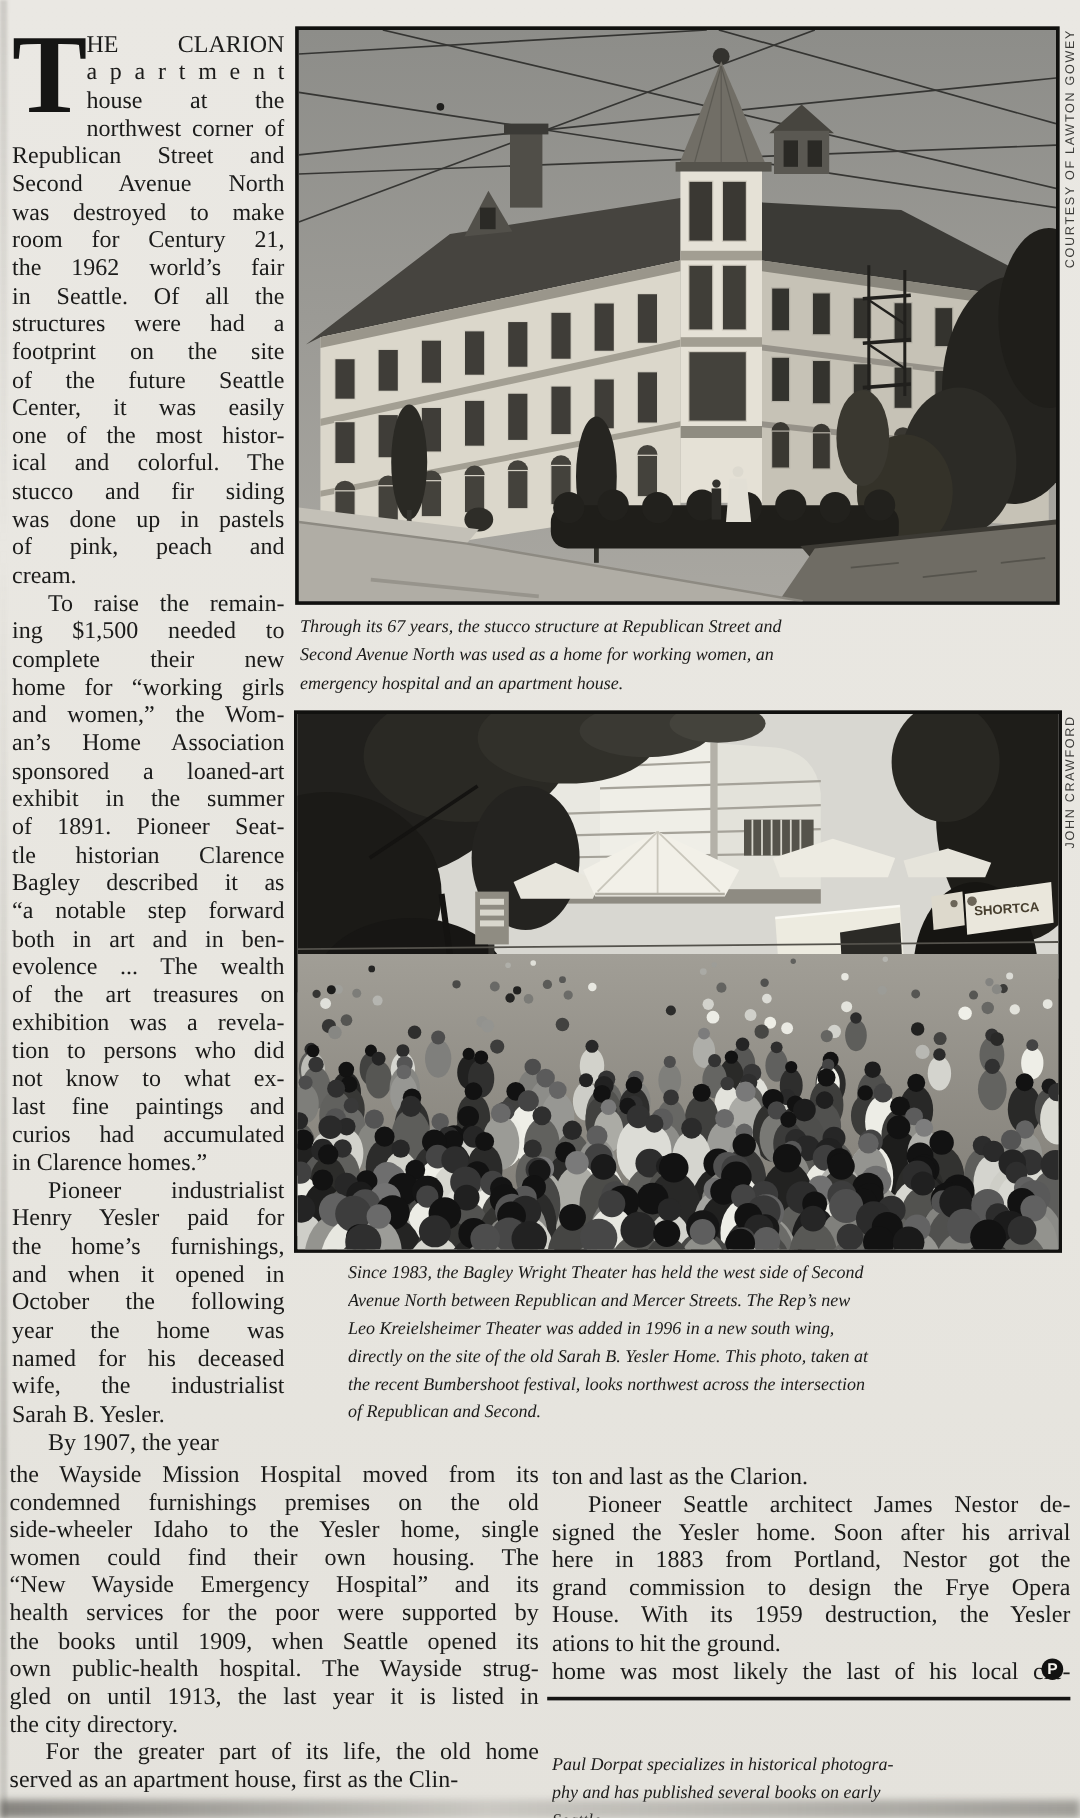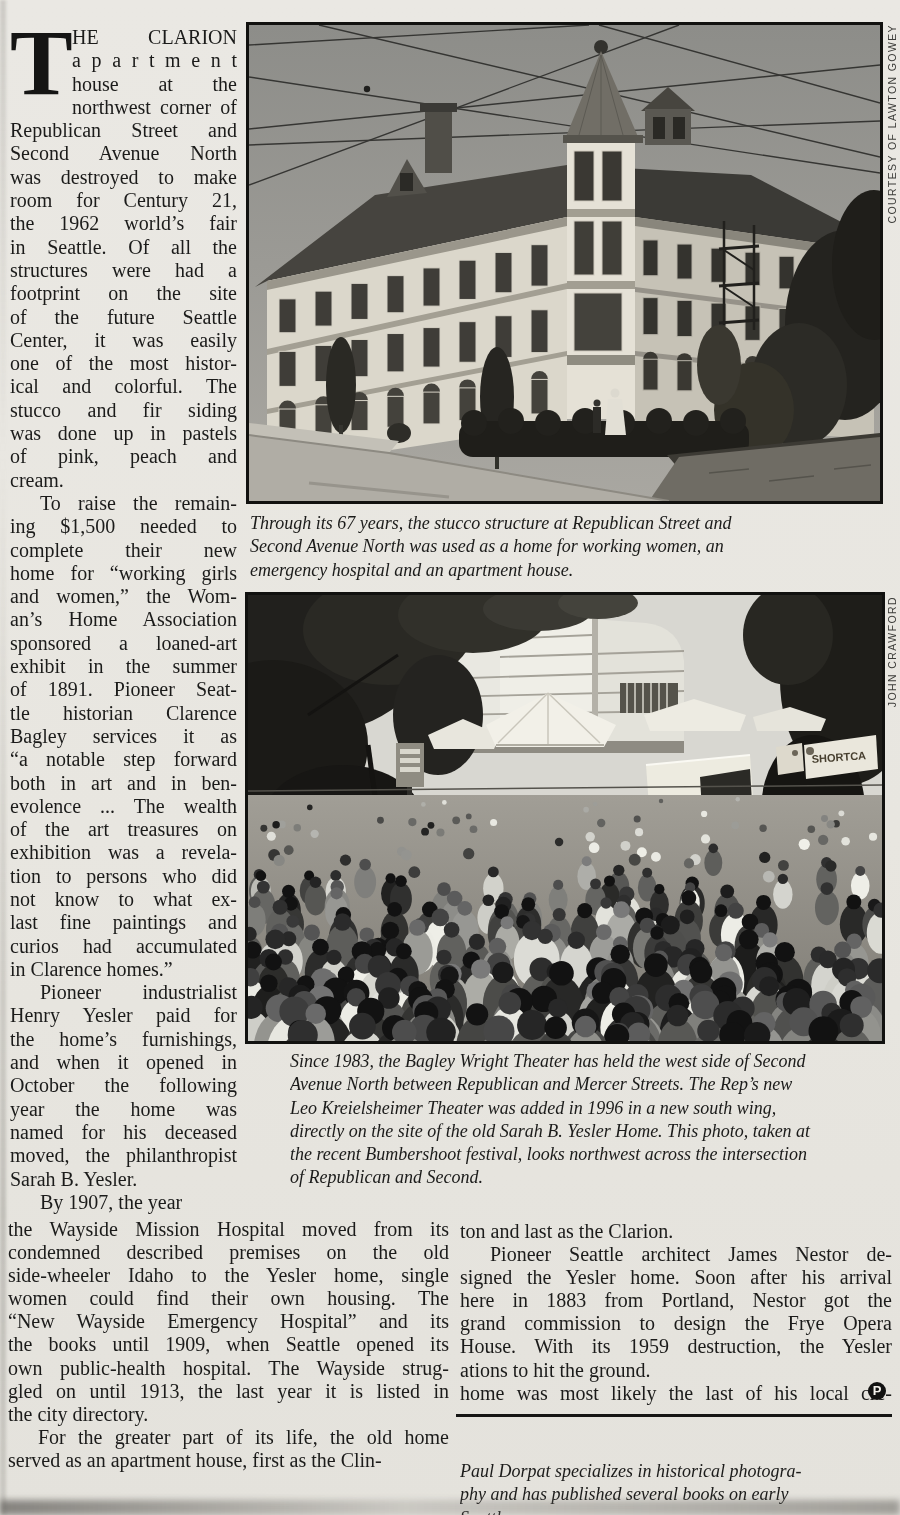--- a/index.html
+++ b/index.html
@@ -13,21 +13,21 @@
   .line.indent{text-indent:30px;}
   .narrow{left:10px;top:26px;width:227px;}
   .wide .line{height:23.1px;line-height:23.1px;}
   .bl{left:8px;top:1218px;width:441px;}
   .br{left:460px;top:1220px;width:432px;}
   .dropcap{float:left;width:57px;height:68px;margin:3px 5px 0 0;
            font:700 94px/66px "Liberation Serif", serif;color:#151514;letter-spacing:-2px;}
   .photo{position:absolute;border:3px solid #11110f;background:#9a9893;}
   .photo svg{display:block;}
   .cap{position:absolute;}
-  .cap-line{height:23.3px;line-height:23.3px;font-size:18px;font-style:italic;white-space:nowrap;overflow:hidden;}
+  .cap-line{height:23.3px;line-height:23.3px;font-size:15px;font-style:italic;white-space:nowrap;overflow:hidden;}
   .cap1{left:250px;top:512px;width:628px;}
   .cap2{left:250px;top:1050px;width:632px;margin-left:40px;}
   .credit{position:absolute;writing-mode:vertical-rl;transform:rotate(180deg);
           font-family:"Liberation Sans", sans-serif;font-size:10.5px;letter-spacing:1.4px;color:#3b3b38;}
   .credit1{left:886px;top:24px;}
   .credit2{left:886px;top:596px;}
   .endmark{position:absolute;right:6px;top:162px;width:18px;height:18px;border-radius:50%;
            background:#121211;color:#f4f2ec;font:700 13px/18px "Liberation Sans", sans-serif;text-align:center;}
   .rule{position:absolute;left:456px;top:1414px;width:436px;height:2.5px;background:#151514;}
   .bio{left:460px;top:1428px;width:432px;margin-top:32px;}
@@ -71,41 +71,41 @@
         <div class="line indent">To raise the remain-</div>
         <div class="line">ing $1,500 needed to</div>
         <div class="line">complete their new</div>
         <div class="line">home for “working girls</div>
         <div class="line">and women,” the Wom-</div>
         <div class="line">an’s Home Association</div>
         <div class="line">sponsored a loaned-art</div>
         <div class="line">exhibit in the summer</div>
         <div class="line">of 1891. Pioneer Seat-</div>
         <div class="line">tle historian Clarence</div>
-        <div class="line">Bagley services it as</div>
+        <div class="line">Bagley described it as</div>
         <div class="line">“a notable step forward</div>
         <div class="line">both in art and in ben-</div>
         <div class="line">evolence ... The wealth</div>
         <div class="line">of the art treasures on</div>
         <div class="line">exhibition was a revela-</div>
         <div class="line">tion to persons who did</div>
         <div class="line">not know to what ex-</div>
         <div class="line">last fine paintings and</div>
         <div class="line">curios had accumulated</div>
         <div class="line last">in Clarence homes.”</div>
       </div>
       <div class="para">
         <div class="line indent">Pioneer industrialist</div>
         <div class="line">Henry Yesler paid for</div>
         <div class="line">the home’s furnishings,</div>
         <div class="line">and when it opened in</div>
         <div class="line">October the following</div>
         <div class="line">year the home was</div>
         <div class="line">named for his deceased</div>
-        <div class="line">moved, the philanthropist</div>
+        <div class="line">wife, the industrialist</div>
         <div class="line last">Sarah B. Yesler.</div>
       </div>
       <div class="para">
         <div class="line last indent">By 1907, the year</div>
       </div>
     </div>
 
   <div class="photo" style="left:246px;top:22px;">
     <svg width="631" height="476" viewBox="0 0 631 476">
       <defs>
@@ -936,24 +936,25 @@
       <div class="cap-line">Avenue North between Republican and Mercer Streets. The Rep’s new</div>
       <div class="cap-line">Leo Kreielsheimer Theater was added in 1996 in a new south wing,</div>
       <div class="cap-line">directly on the site of the old Sarah B. Yesler Home. This photo, taken at</div>
       <div class="cap-line">the recent Bumbershoot festival, looks northwest across the intersection</div>
       <div class="cap-line">of Republican and Second.</div>
     </div>
 
   <div class="col wide bl">
       <div class="para">
         <div class="line">the Wayside Mission Hospital moved from its</div>
-        <div class="line">condemned described premises on the old</div>
+        <div class="line">condemned furnishings premises on the old</div>
         <div class="line">side-wheeler Idaho to the Yesler home, single</div>
         <div class="line">women could find their own housing. The</div>
         <div class="line">“New Wayside Emergency Hospital” and its</div>
+        <div class="line">health services for the poor were supported by</div>
         <div class="line">the books until 1909, when Seattle opened its</div>
         <div class="line">own public-health hospital. The Wayside strug-</div>
         <div class="line">gled on until 1913, the last year it is listed in</div>
         <div class="line last">the city directory.</div>
       </div>
       <div class="para">
         <div class="line indent">For the greater part of its life, the old home</div>
         <div class="line last">served as an apartment house, first as the Clin-</div>
       </div>
     </div>

